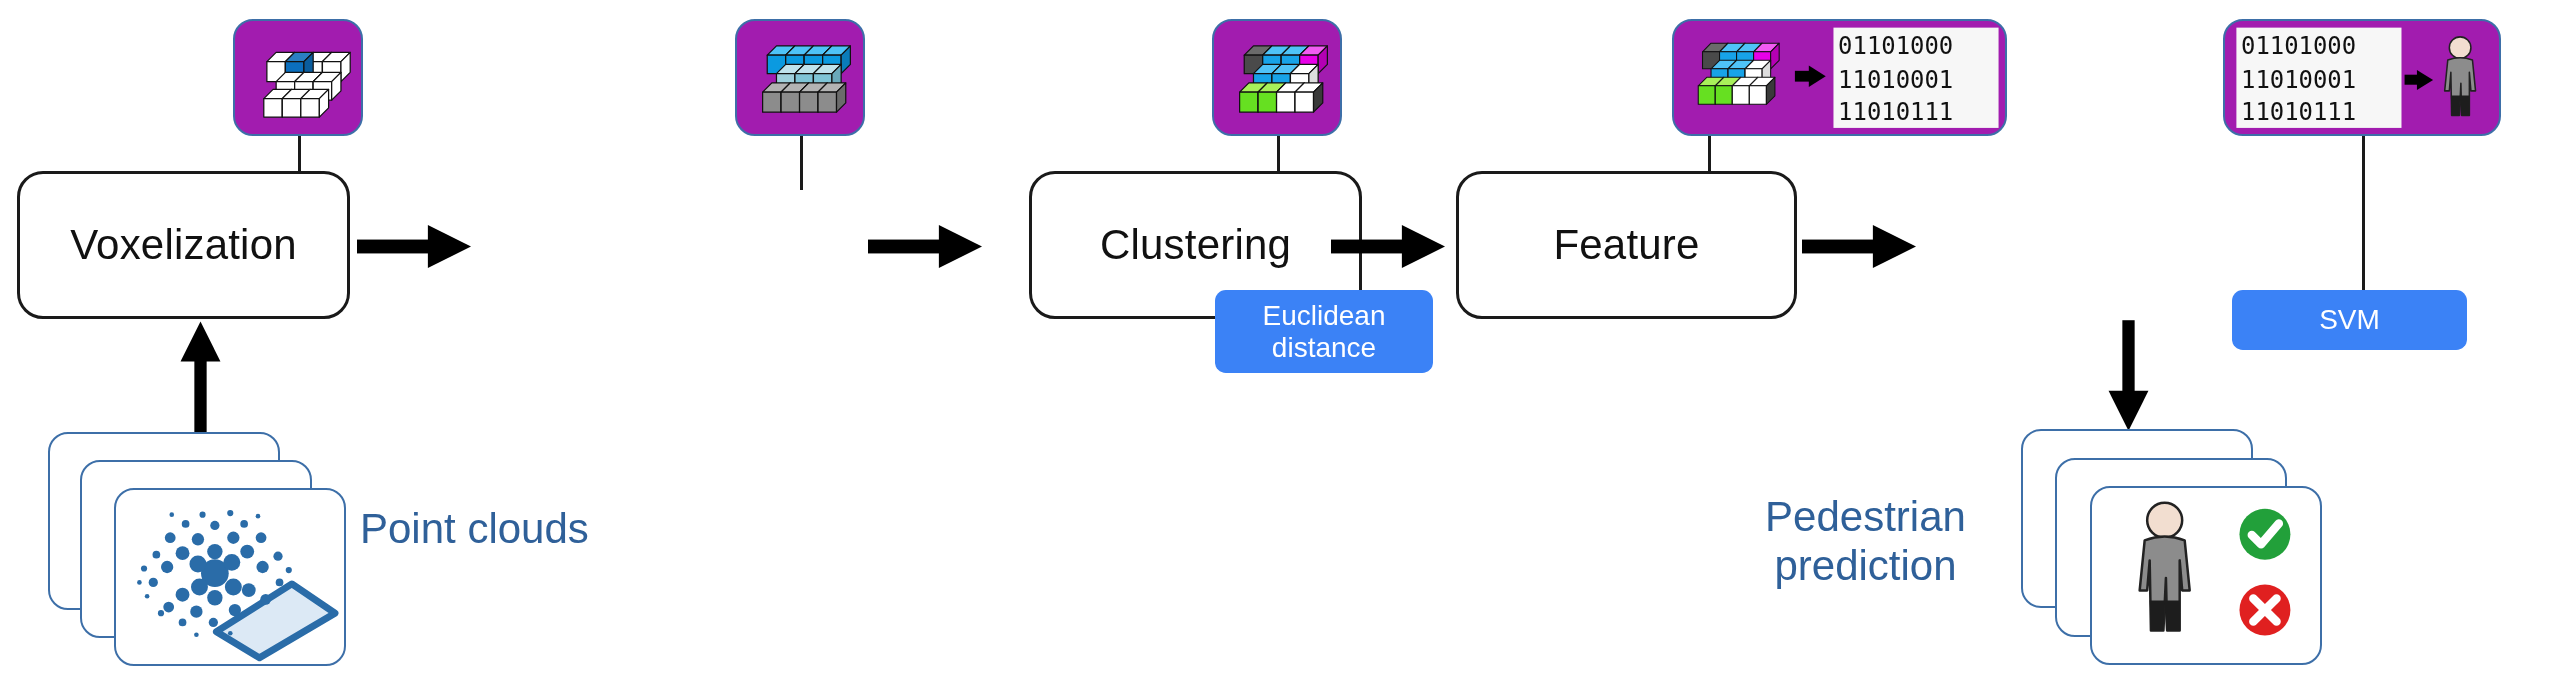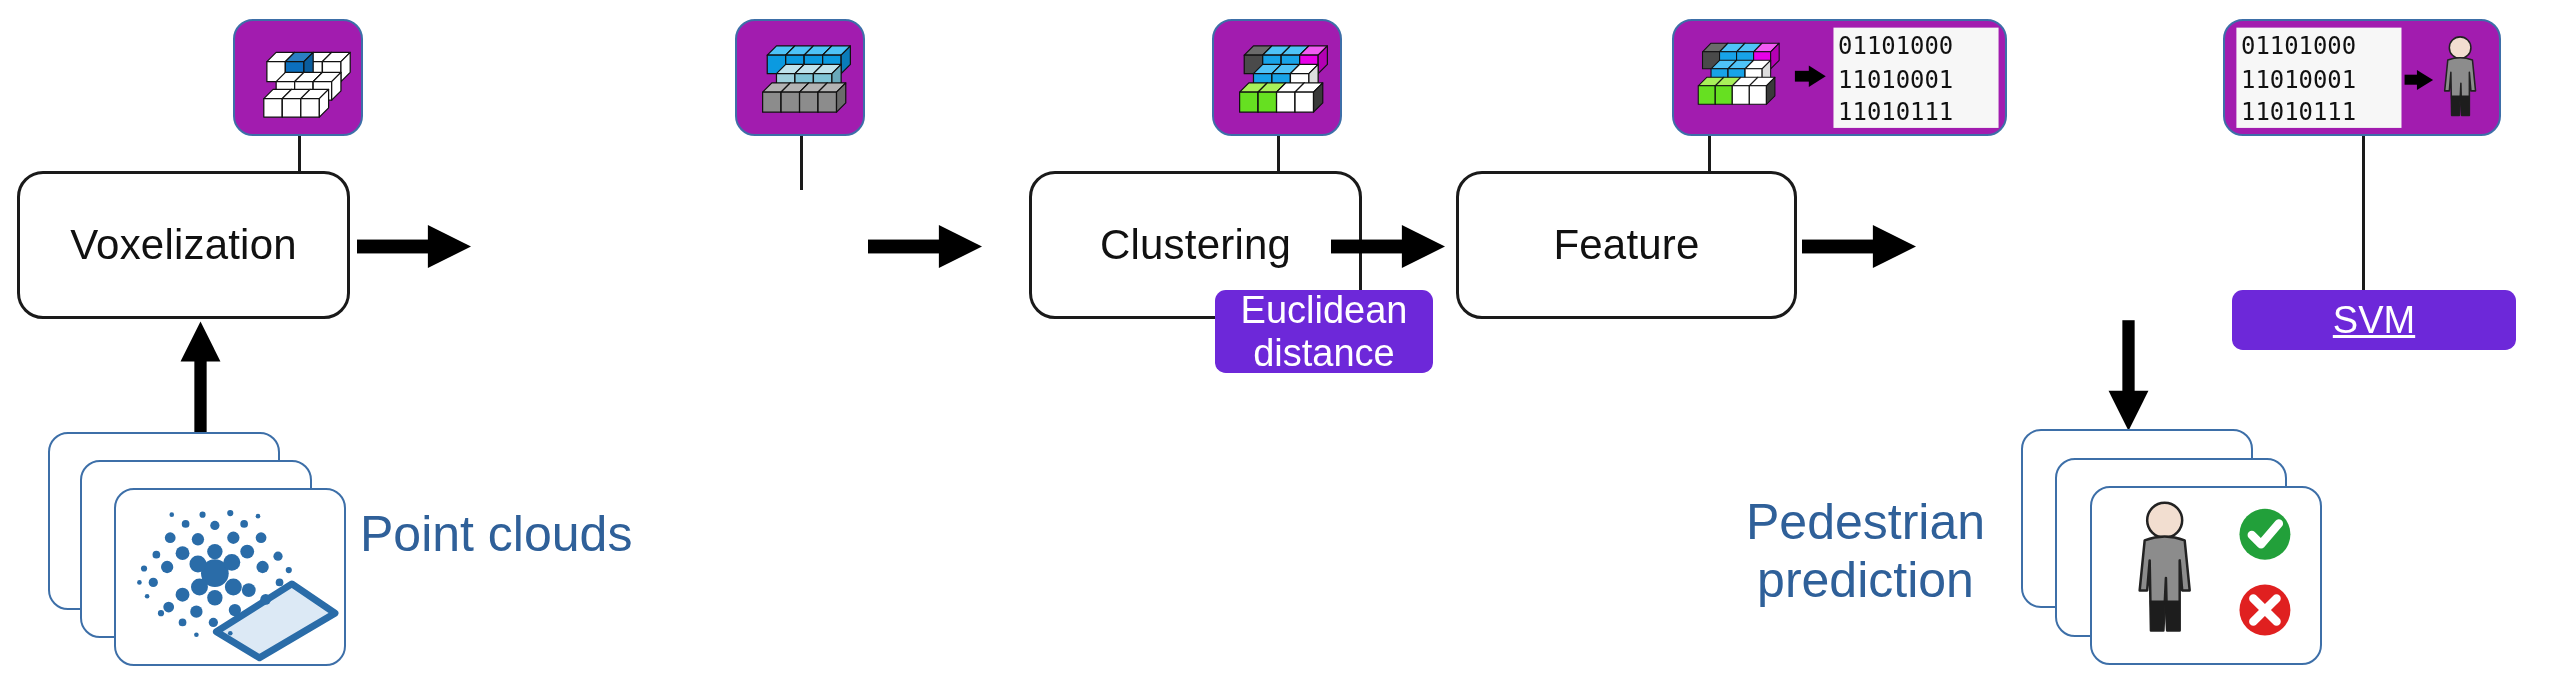--- a/index.html
+++ b/index.html
@@ -57,39 +57,39 @@
   }
 
   
   .arrow-h{position:absolute;z-index:7;}
   .arrow-v{position:absolute;z-index:7;}
 
   
   .badge{
     position:absolute;
     box-sizing:border-box;
-    background:#6d28d9;
+    background:#3b82f6;
     color:#ffffff;
     border-radius:10.8px;
     display:flex;
     flex-direction:column;
     align-items:center;
     justify-content:center;
     text-align:center;
-    font-size:38px;
+    font-size:28px;
     line-height:1.12;
     z-index:12;
   }
   .badge span{display:block;}
 
   
   .blue-label{
     position:absolute;
     color:#2f6099;
-    font-size:50px;
+    font-size:42px;
     line-height:1.16;
     z-index:8;
   }
   .blue-label span{display:block;}
 
   
   .card-stack{position:absolute;z-index:8;}
   .card{
     position:absolute;
     box-sizing:border-box;
@@ -437,21 +437,21 @@
       </g>
 
       <g transform="translate(268,16)">
         <circle cx="26" cy="16" r="14" fill="#f2ded0" stroke="#222" stroke-width="2"></circle>
         <path d="M10 32 Q26 26 42 32 L46 72 L40 72 L38 48 L38 104 L28 104 L27 62 L25 104 L15 104 L14 48 L12 72 L6 72 Z" fill="#8c8c8c" stroke="#222" stroke-width="2" stroke-linejoin="round"></path>
         <path d="M14 78 L15 104 L25 104 L26 80 L27 104 L38 104 L38 78 Z" fill="#1d1d1d"></path>
       </g>
     </svg>
   </div>
 
-  <div class="badge" style="left:2232px;top:290px;width:284px;height:60px;text-decoration:underline;">
+  <div class="badge" style="left:2232px;top:290px;width:235px;height:60px;">
     <span>SVM</span>
   </div>
 
   <svg class="arrow-v" style="left:2107px;top:320px;" width="43" height="111" viewBox="0 0 56 144">
     <rect x="20" y="0" width="16" height="100" fill="#000"></rect>
     <path d="M28 144 L54 92 L2 92 Z" fill="#000"></path>
   </svg>
 
   <div class="card-stack" style="left:2021px;top:429px;width:309px;height:239px;">
     <div class="card" style="left:0;top:0;width:232px;height:179px;"></div>

